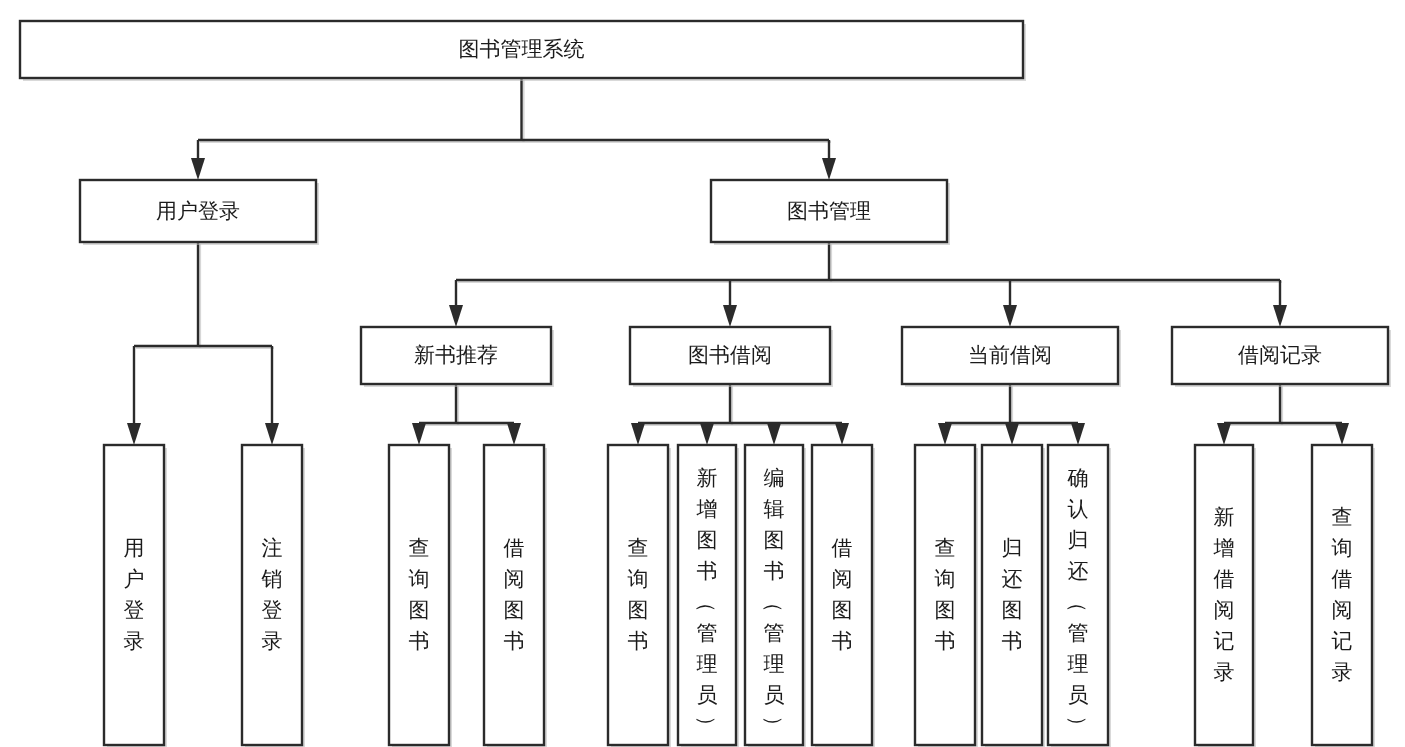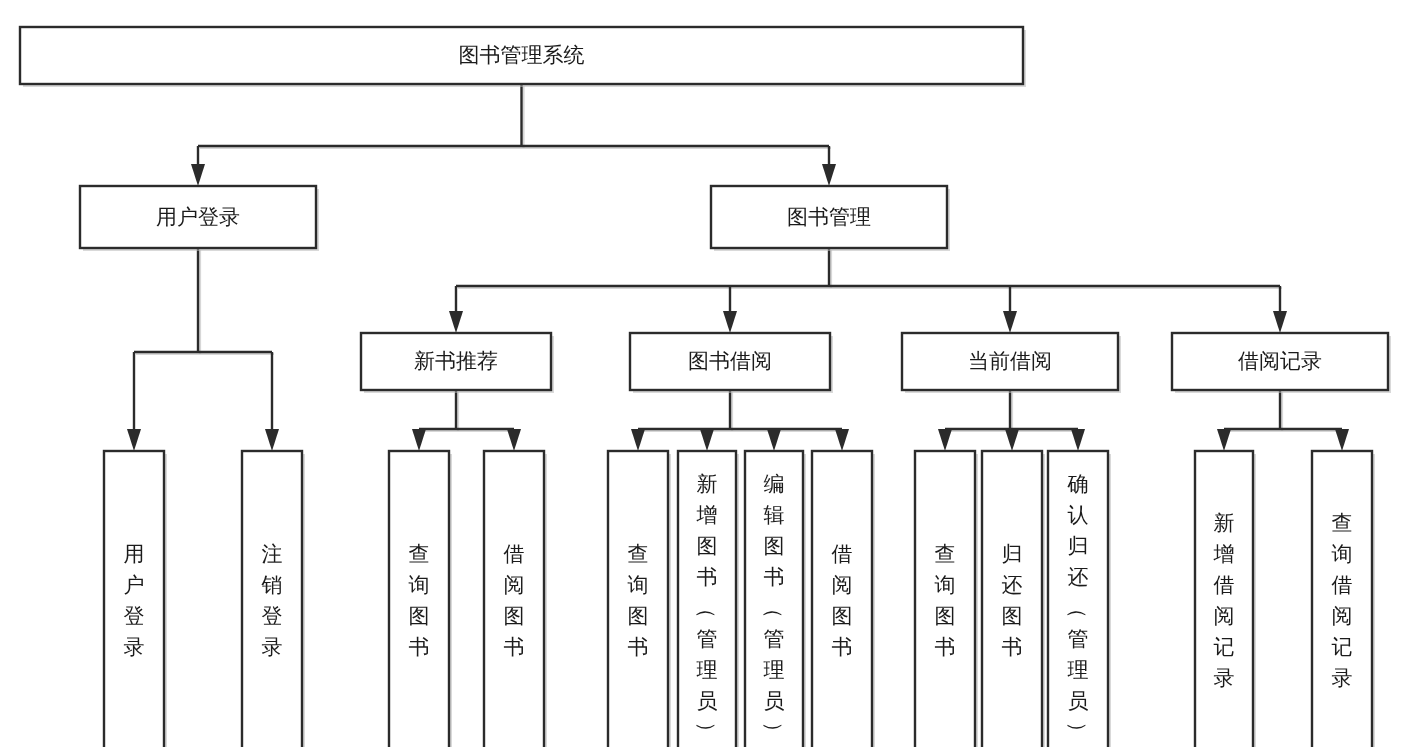--- a/index.html
+++ b/index.html
@@ -10,21 +10,21 @@
   body {
     width: 1405px;
     height: 747px;
     position: relative;
     font-family: "Liberation Sans", "DejaVu Sans", sans-serif;
     overflow: hidden;
   }
   #diagram-root {
     position: absolute;
     left: 0;
-    top: 16px;
+    top: 10px;
     width: 1405px;
     height: 524px;
   }
   svg.diagram {
     display: block;
     width: 1405px;
     height: 747px;
   }
   .node-rect {
     fill: #ffffff;

